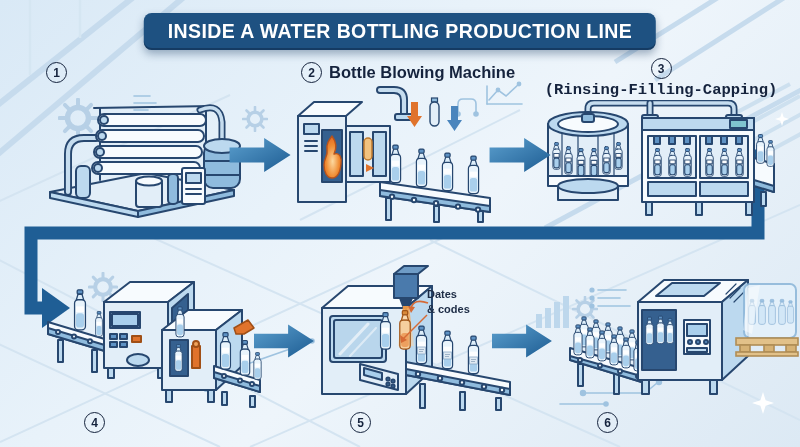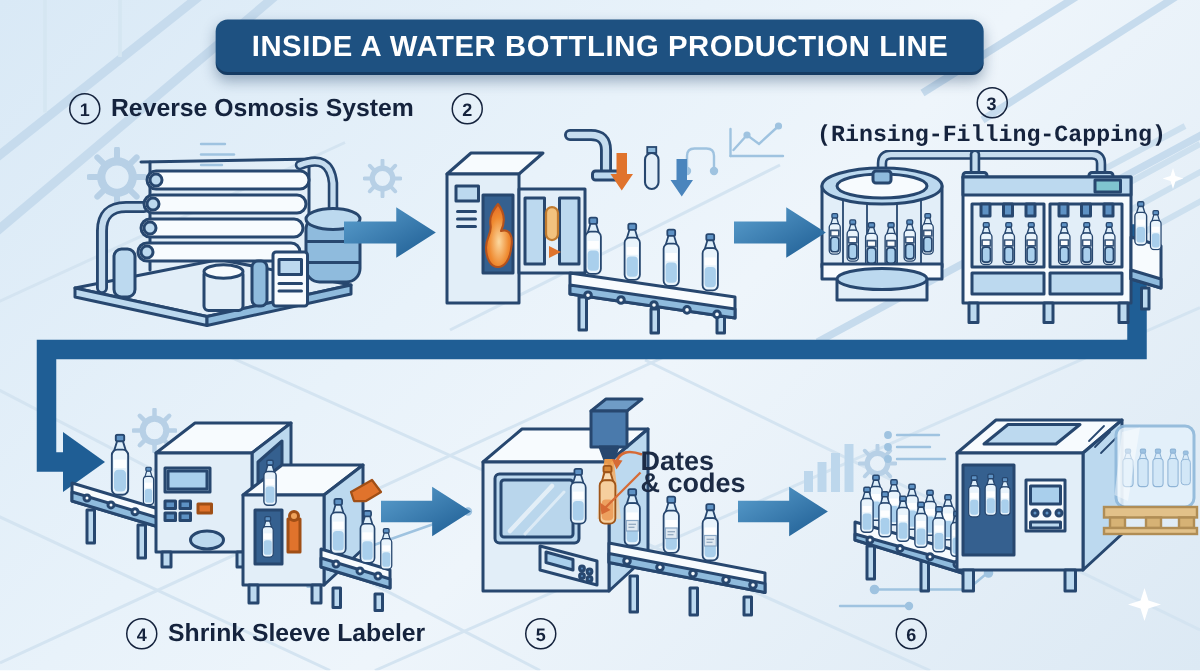--- a/index.html
+++ b/index.html
@@ -15,22 +15,22 @@
     background:#1e5181;color:#ffffff;font-weight:bold;font-size:19.5px;letter-spacing:.4px;
     padding:7px 24px;border-radius:8px;white-space:nowrap;
     box-shadow:0 4px 9px rgba(21,54,94,.38), inset 0 -2px 0 rgba(12,34,62,.45);}
   .stage-label{position:absolute;z-index:5;display:flex;align-items:center;gap:7px;
     color:#15233d;font-weight:bold;font-size:16.5px;white-space:nowrap;}
   .num{display:inline-flex;align-items:center;justify-content:center;width:19px;height:19px;
     border:1.8px solid #15233d;border-radius:50%;font-size:12px;font-weight:bold;flex:0 0 auto;}
   .stage3{flex-direction:column;gap:1px;align-items:center;}
   .stage3 .l1{display:flex;align-items:center;gap:7px;}
   .stage3 .sub{font-size:15.5px;margin-top:1px;font-family:Liberation Mono, monospace;}
-  .note{position:absolute;z-index:6;left:427px;top:300px;color:#1c2b45;font-weight:bold;
-    font-size:18px;line-height:15px;}
+  .note{position:absolute;z-index:6;left:427px;top:287px;color:#1c2b45;font-weight:bold;
+    font-size:11px;line-height:15px;}
   
   .mst{stroke:#27476f;stroke-width:2;stroke-linejoin:round;stroke-linecap:round;}
   .fw{fill:#f7fbfe}.fl{fill:#e2eef8}.fm{fill:#bcd9ef}.fb{fill:#8fbbdd}
   .fd{fill:#5e92c4}.fwa{fill:#a9cfec}.fdk{fill:#35608f}
   .pipe-o{fill:none;stroke:#27476f;stroke-width:8;stroke-linecap:round;}
   .pipe-i{fill:none;stroke:#c6ddef;stroke-width:4.2;stroke-linecap:round;}
   .thin{stroke:#27476f;stroke-width:1.2;fill:none;}
   .deco{stroke:#9fc3e0;fill:none;stroke-width:1.6;stroke-linecap:round;}
 </style>
 </head>
@@ -192,34 +192,33 @@
 
   <svg class="connector" width="800" height="447" viewBox="0 0 800 447">
     <path d="M740 156 L758 156 L758 233 L31 233 L31 308 L43 308" fill="none" stroke="#1f5e95" stroke-width="13" stroke-linejoin="miter"></path>
     <polygon points="42,288 42,328 70,308" fill="#1f5e95"></polygon>
   </svg>
 
   <div class="title">INSIDE A WATER BOTTLING PRODUCTION LINE</div>
 
   <div class="stage-label" style="left:46px;top:62px">
     <span class="num">1</span>
-    <span>Reverse Osmosis System</span>
   </div>
   <div class="stage-label" style="left:301px;top:62px">
     <span class="num">2</span>
+    <span>Bottle Blowing Machine</span>
   </div>
   <div class="stage-label stage3" style="left:556px;top:58px;width:210px">
     <span class="l1">
       <span class="num">3</span>
     </span>
     <span class="sub">(Rinsing-Filling-Capping)</span>
   </div>
   <div class="stage-label" style="left:84px;top:412px">
     <span class="num">4</span>
-    <span>Shrink Sleeve Labeler</span>
   </div>
   <div class="stage-label" style="left:350px;top:412px">
     <span class="num">5</span>
   </div>
   <div class="stage-label" style="left:597px;top:412px">
     <span class="num">6</span>
   </div>
 
   <svg class="flow-arrow" style="left:229px;top:136px" width="64" height="38" viewBox="0 0 60 36">
       <use href="#barrow"></use>

